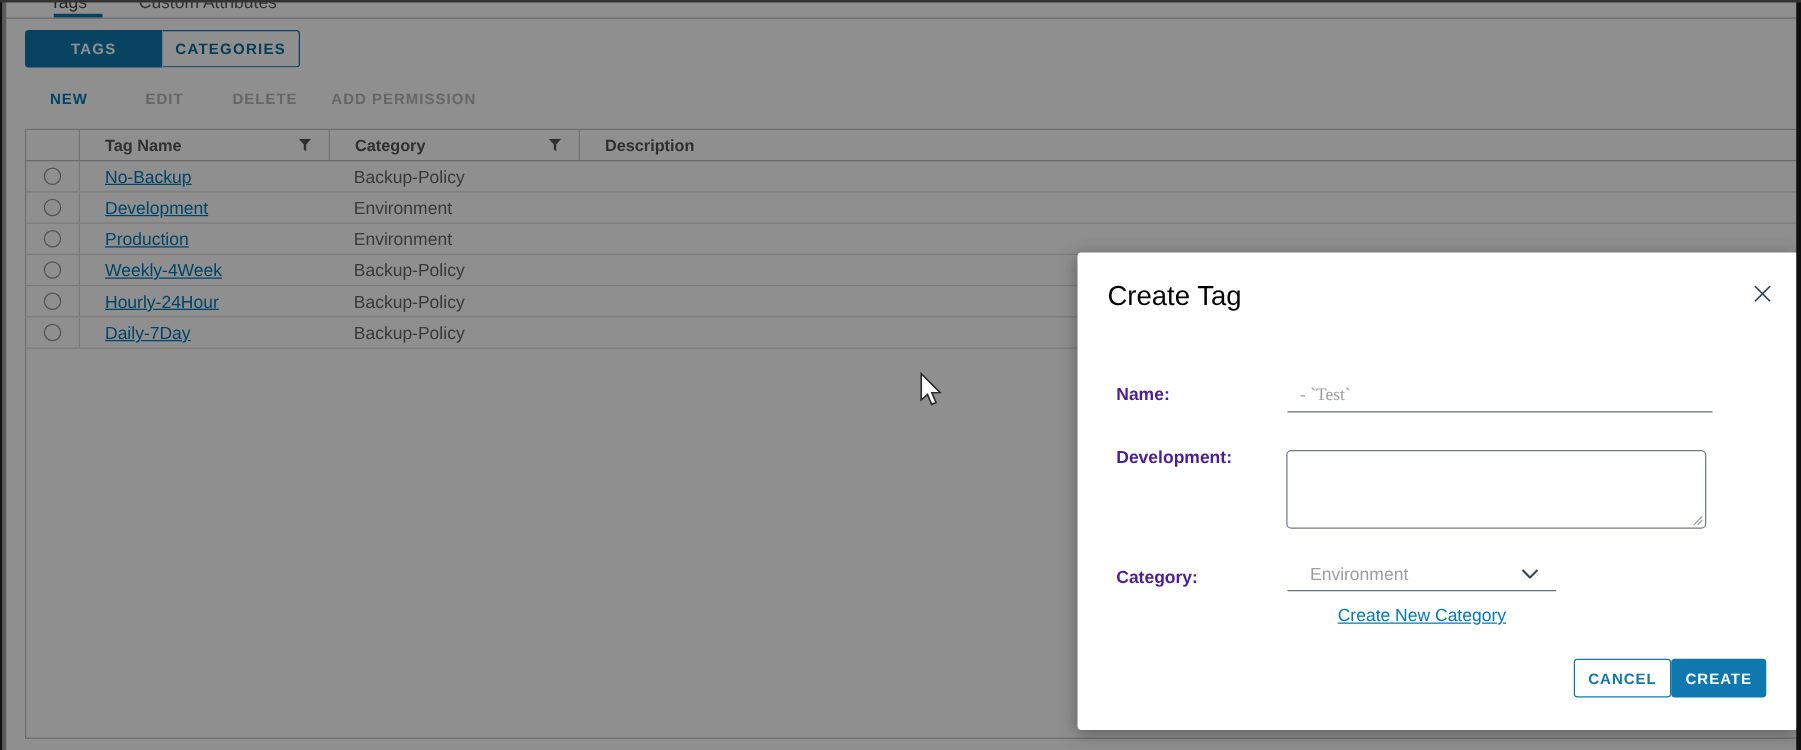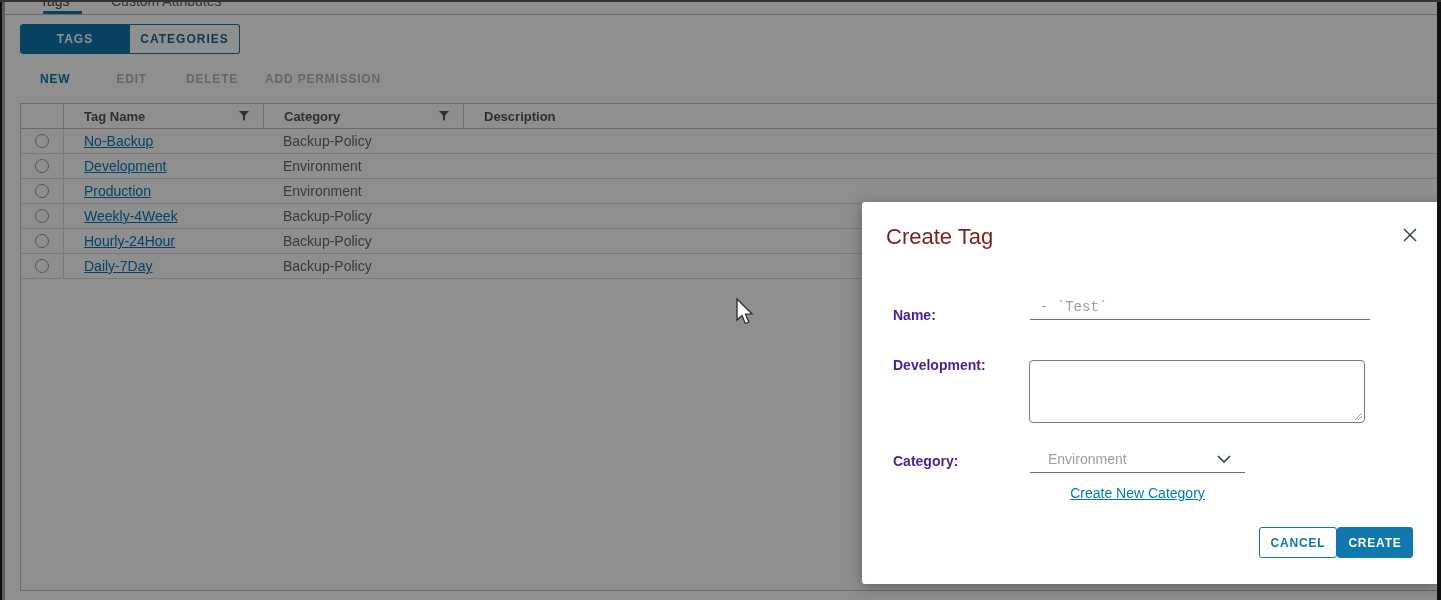--- a/index.html
+++ b/index.html
@@ -53,31 +53,31 @@
   .gr-tag a { color:#0079b8; text-decoration:underline; cursor:pointer; }
   .gr-cat { width:200px; padding-left:20px; color:#666666; }
   .gr-desc { flex:1; padding-left:20px; color:#666666; }
 
   
   .overlay { position:absolute; inset:0; background:rgba(0,0,0,0.44); z-index:5; }
 
   
   .modal { position:absolute; left:862px; top:202px; width:577px; height:382px; background:#ffffff;
            border-radius:3px; box-shadow:0 3px 14px rgba(0,0,0,0.35); z-index:10; }
-  .modal-title { position:absolute; left:24px; top:22px; font-size:22px; font-weight:400; color:#7f1d1d; }
+  .modal-title { position:absolute; left:24px; top:22px; font-size:22px; font-weight:400; color:#000000; }
   .modal-close { position:absolute; right:20px; top:24px; width:18px; height:18px; cursor:pointer;
                  display:flex; align-items:center; justify-content:center; }
   .form-label { position:absolute; left:31px; font-size:14px; font-weight:700; color:#4c1d95; }
   .lbl-name { top:105px; }
   .lbl-desc { top:155px; }
   .lbl-cat  { top:251px; }
 
-  .name-input { position:absolute; left:168px; top:92px; width:340px; height:26px;
+  .name-input { position:absolute; left:168px; top:102px; width:340px; height:26px;
                 border:none; border-bottom:1px solid #65707a; outline:none;
-                font-family:Liberation Mono, monospace; font-size:14px; color:#9e9e9e; background:transparent; padding:0 10px; }
+                font-family:Liberation Serif, serif; font-size:14px; color:#9e9e9e; background:transparent; padding:0 10px; }
   .desc-wrap { position:absolute; left:167px; top:158px; width:336px; height:63px; }
   .desc-area { width:100%; height:100%; border:1px solid #717b85; border-radius:4px; resize:none;
                outline:none; font-family:inherit; font-size:14px; color:#454545; padding:6px 8px; background:#ffffff; }
   .resize-grip { position:absolute; right:3px; bottom:3px; pointer-events:none; }
 
   .cat-select { position:absolute; left:168px; top:244px; width:215px; height:27px;
                 border-bottom:1px solid #65707a; display:flex; align-items:center; cursor:pointer; }
   .cat-value { font-size:14px; color:#9e9e9e; padding-left:18px; flex:1; }
   .chev { margin-right:14px; flex:0 0 auto; }
 

